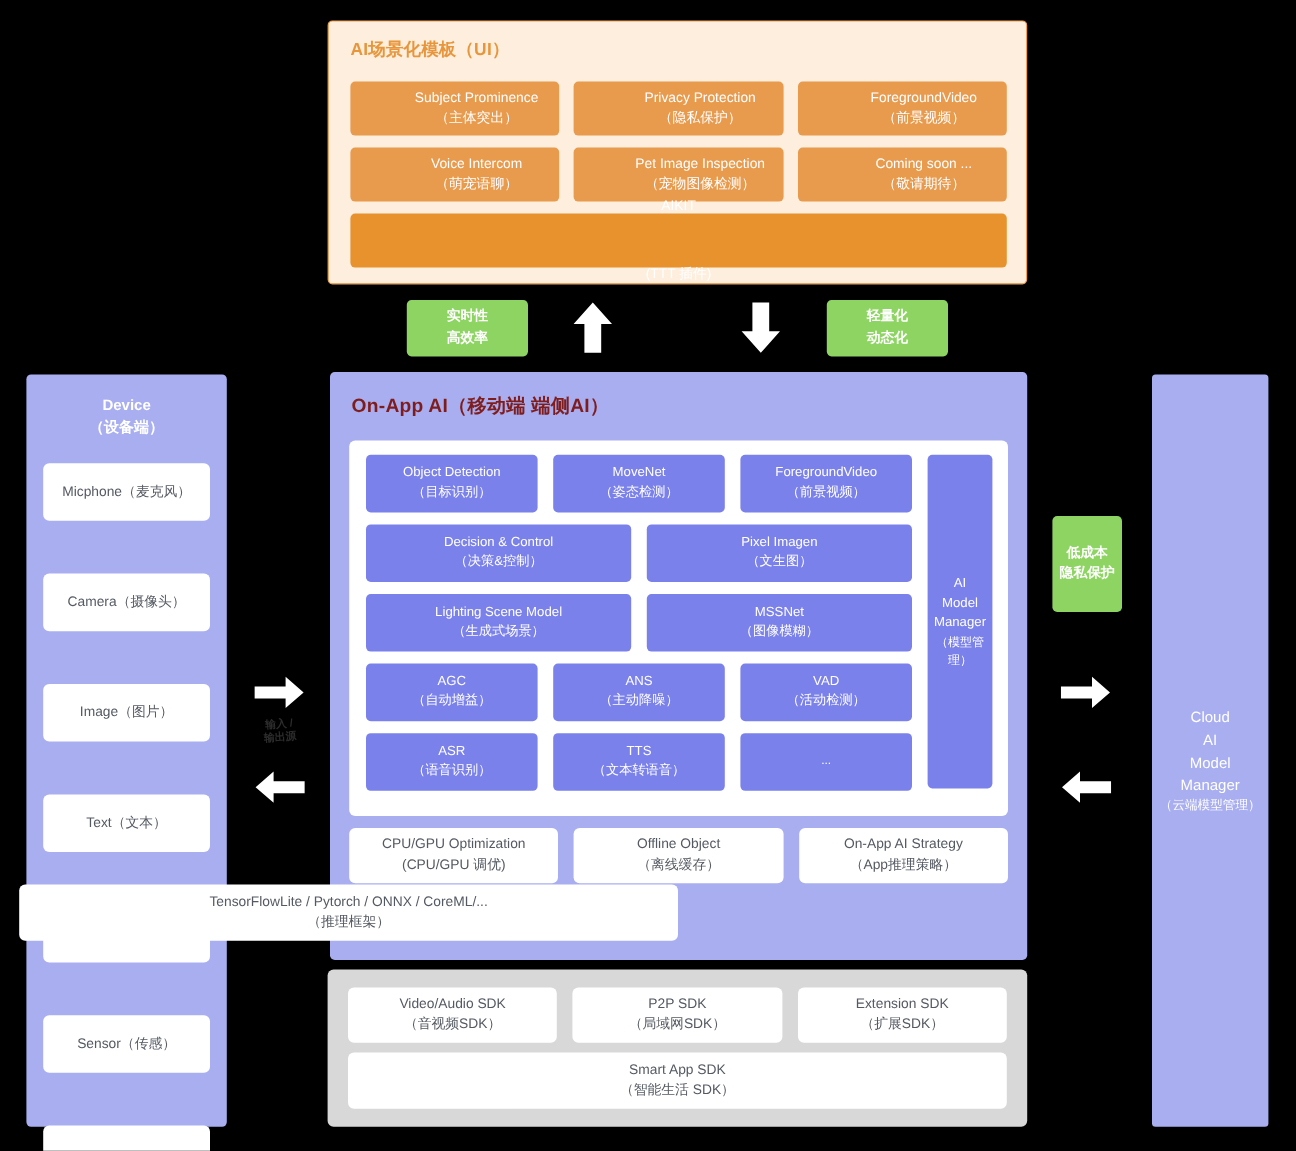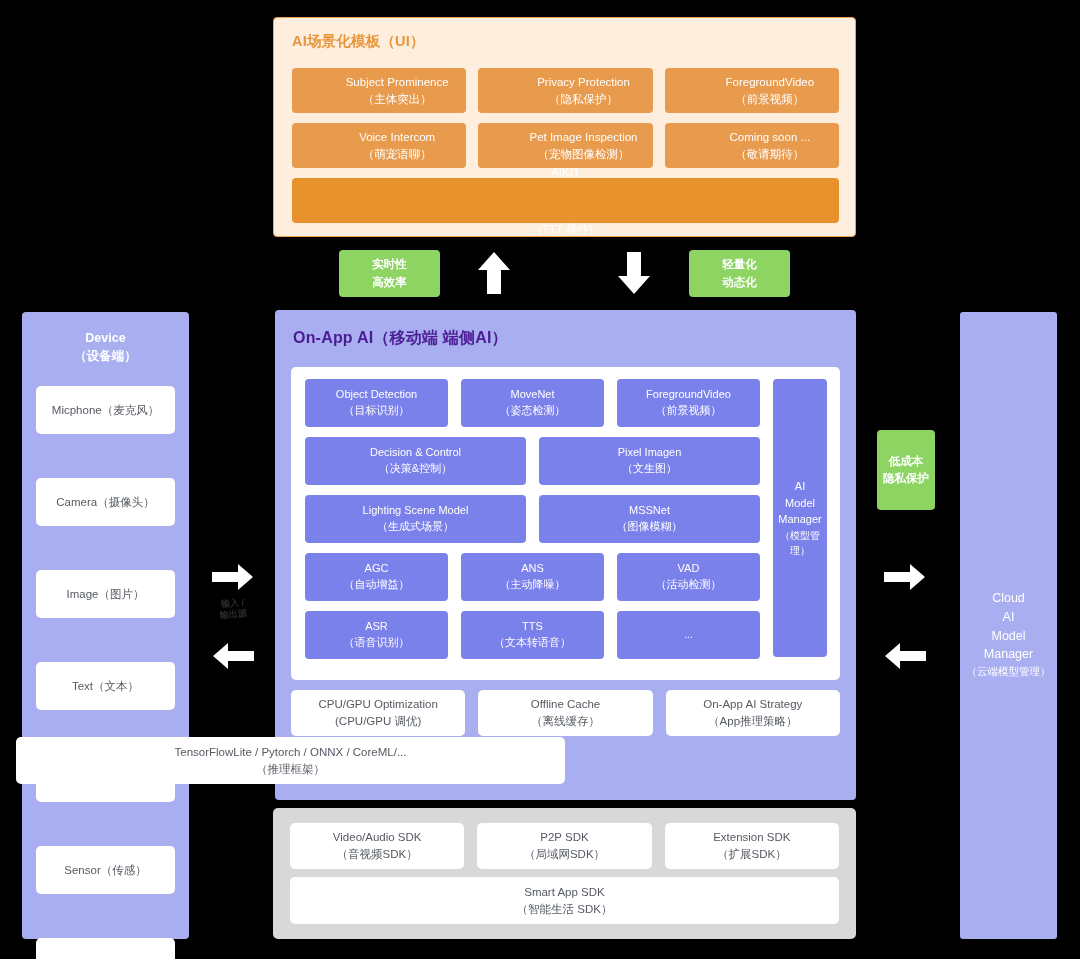--- a/index.html
+++ b/index.html
@@ -199,21 +199,21 @@
     position: absolute;
     left: 275px; top: 310px;
     width: 581px; height: 490px;
     background: #a8aef0;
     border-radius: 4px;
     box-sizing: border-box;
   }
   #onapp-title {
     position: absolute;
     left: 18px; top: 18px;
-    color: #4c1d95;
+    color: #7f1d1d;
     font-size: 16px;
     font-weight: 600;
     letter-spacing: .2px;
   }
   #model-white-panel {
     position: absolute;
     left: 16px; top: 57px;
     width: 549px; height: 313px;
     background: #ffffff;
     border-radius: 5px;
@@ -564,21 +564,21 @@
         <span class="l2">（模型管理）</span>
       </div>
     </div>
 
     <div id="opt-row">
       <div class="opt-card">
         <span class="l1">CPU/GPU Optimization</span>
         <span class="l2">(CPU/GPU 调优)</span>
       </div>
       <div class="opt-card">
-        <span class="l1">Offline Cache</span>
+        <span class="l1">Offline Object</span>
         <span class="l2">（离线缓存）</span>
       </div>
       <div class="opt-card">
         <span class="l1">On-App AI Strategy</span>
         <span class="l2">（App推理策略）</span>
       </div>
     </div>
   </div>
 
   <div id="framework-bar">

